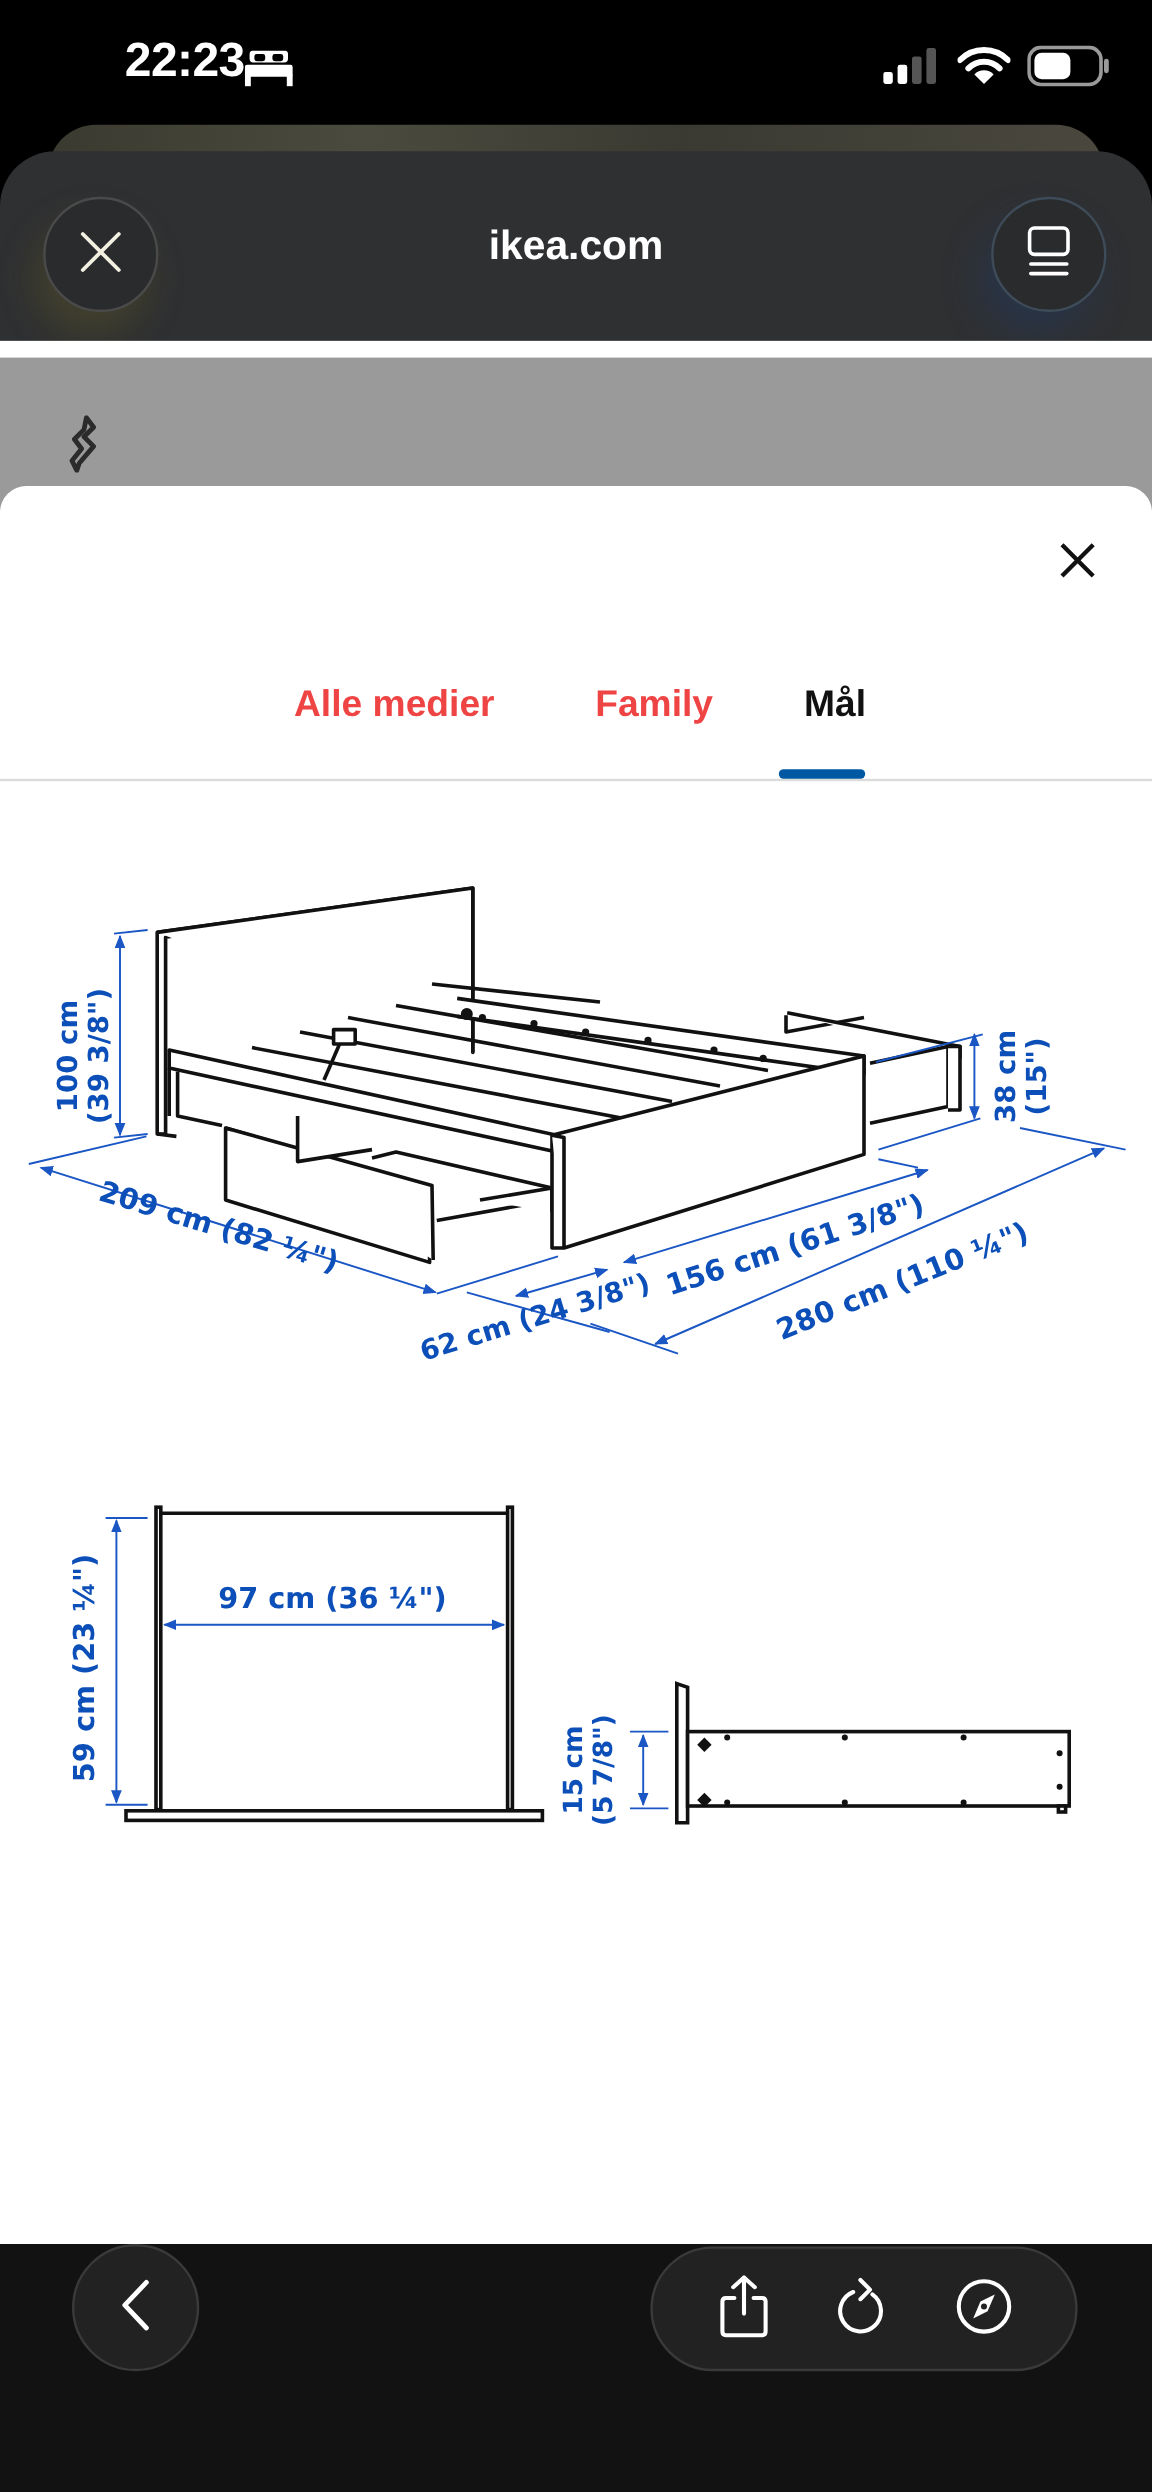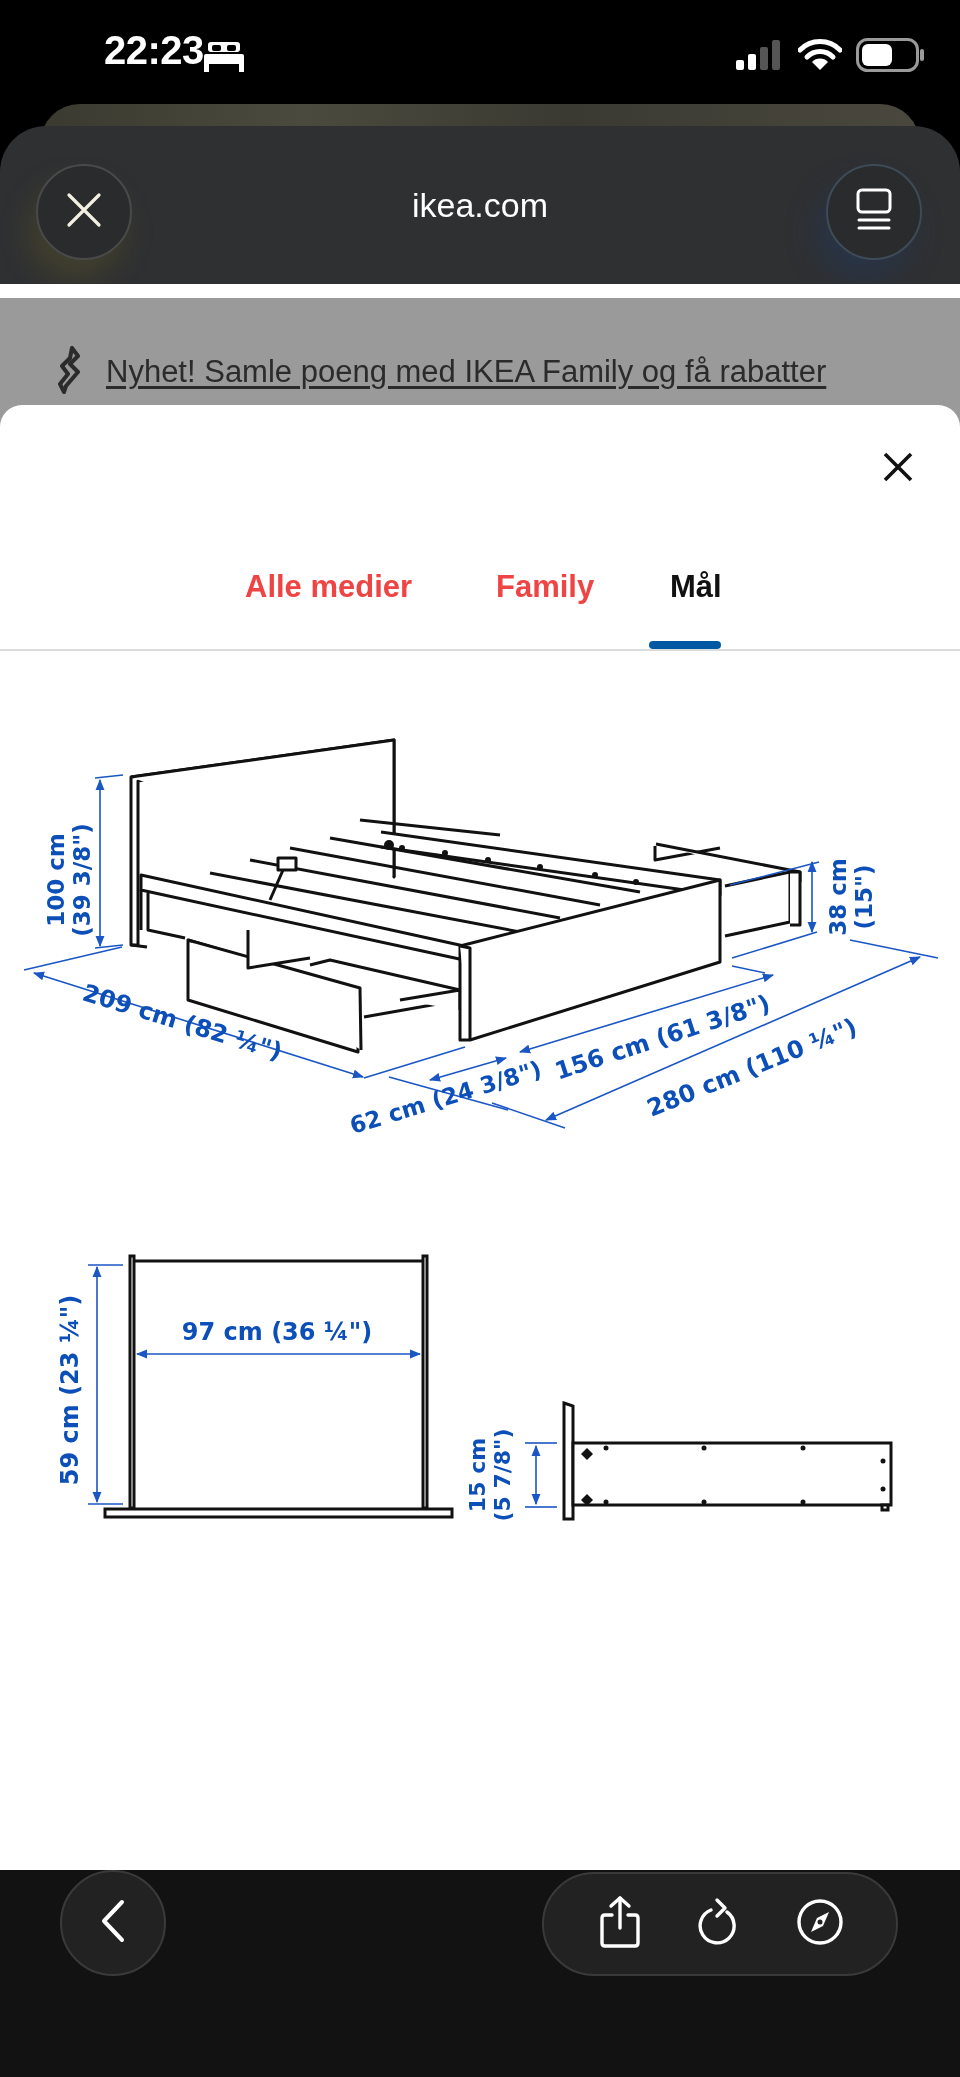--- a/index.html
+++ b/index.html
@@ -11,21 +11,21 @@
   .status-time { position: absolute; left: 84px; top: 28px; font-size: 40px; font-weight: 600; letter-spacing: -0.5px; font-family: "Liberation Sans", sans-serif; margin-left: 20px; }
   .status-bed { position: absolute; left: 204px; top: 42px; }
   .status-right { position: absolute; right: 34px; top: 38px; display: flex; align-items: center; gap: 14px; }
 
   
   .browser-bg-peek { position: absolute; left: 40px; top: 104px; width: 880px; height: 40px; border-radius: 40px 40px 0 0; background: linear-gradient(90deg,#3b3a30,#4a4a3e 30%,#3a3a32 60%,#4a483e); }
   .browser-header { position: absolute; left: 0; top: 126px; width: 960px; height: 158px; background: #2f3032; border-radius: 46px 46px 0 0; }
   .hdr-btn { position: absolute; top: 38px; width: 96px; height: 96px; border-radius: 50%; border: 2px solid #4a4a4a; background: #2a2b2d; display: flex; align-items: center; justify-content: center; }
   .hdr-close { left: 36px; box-shadow: -8px 20px 30px rgba(120,110,30,0.25); }
   .hdr-tabs { right: 38px; border-color: #3e4b58; box-shadow: -10px 20px 30px rgba(30,60,110,0.35); }
-  .url-text { position: absolute; left: 0; right: 0; top: 60px; text-align: center; color: #fff; font-size: 34px; font-weight: 400; }
+  .url-text { position: absolute; left: 0; right: 0; top: 60px; text-align: center; color: #fff; font-size: 34px; font-weight: 700; }
 
   
   .page-dim { position: absolute; left: 0; top: 284px; width: 960px; height: 1586px; background: #fff; }
   .promo-bar { position: absolute; left: 0; top: 298px; width: 960px; height: 140px; background: #9a9a9a; }
   .promo-inner { position: absolute; left: 52px; top: 48px; display: flex; align-items: center; gap: 18px; }
   .promo-link { font-size: 31px; color: #2b2b2b; text-decoration: underline; text-underline-offset: 4px; }
 
   
   .sheet { position: absolute; left: 0; top: 405px; width: 960px; height: 1465px; background: #fff; border-radius: 22px 22px 0 0; }
   .sheet-close { position: absolute; right: 40px; top: 42px; width: 44px; height: 44px; display: flex; align-items: center; justify-content: center; }
@@ -106,21 +106,20 @@
 </div>
 
 <div class="page-dim"></div>
 <div class="promo-bar">
   <div class="promo-inner">
     <span>
       <svg width="36" height="48" viewBox="0 0 36 48">
           <path d="M20 2 L26 10 L18 18 L26 26 L14 40 L12 46 L8 38 L16 28 L10 20 L18 12 Z" fill="none" stroke="#2b2b2b" stroke-width="4" stroke-linejoin="round"></path>
         </svg>
     </span>
-    <a class="promo-link">Nyhet! Samle poeng med IKEA Family og få rabatter</a>
   </div>
 </div>
 
 <div class="sheet">
   <div class="sheet-close">
     <span>
       <svg width="30" height="30" viewBox="0 0 30 30">
           <path d="M2 2 L28 28 M28 2 L2 28" stroke="#111" stroke-width="3.6"></path>
         </svg>
     </span>

